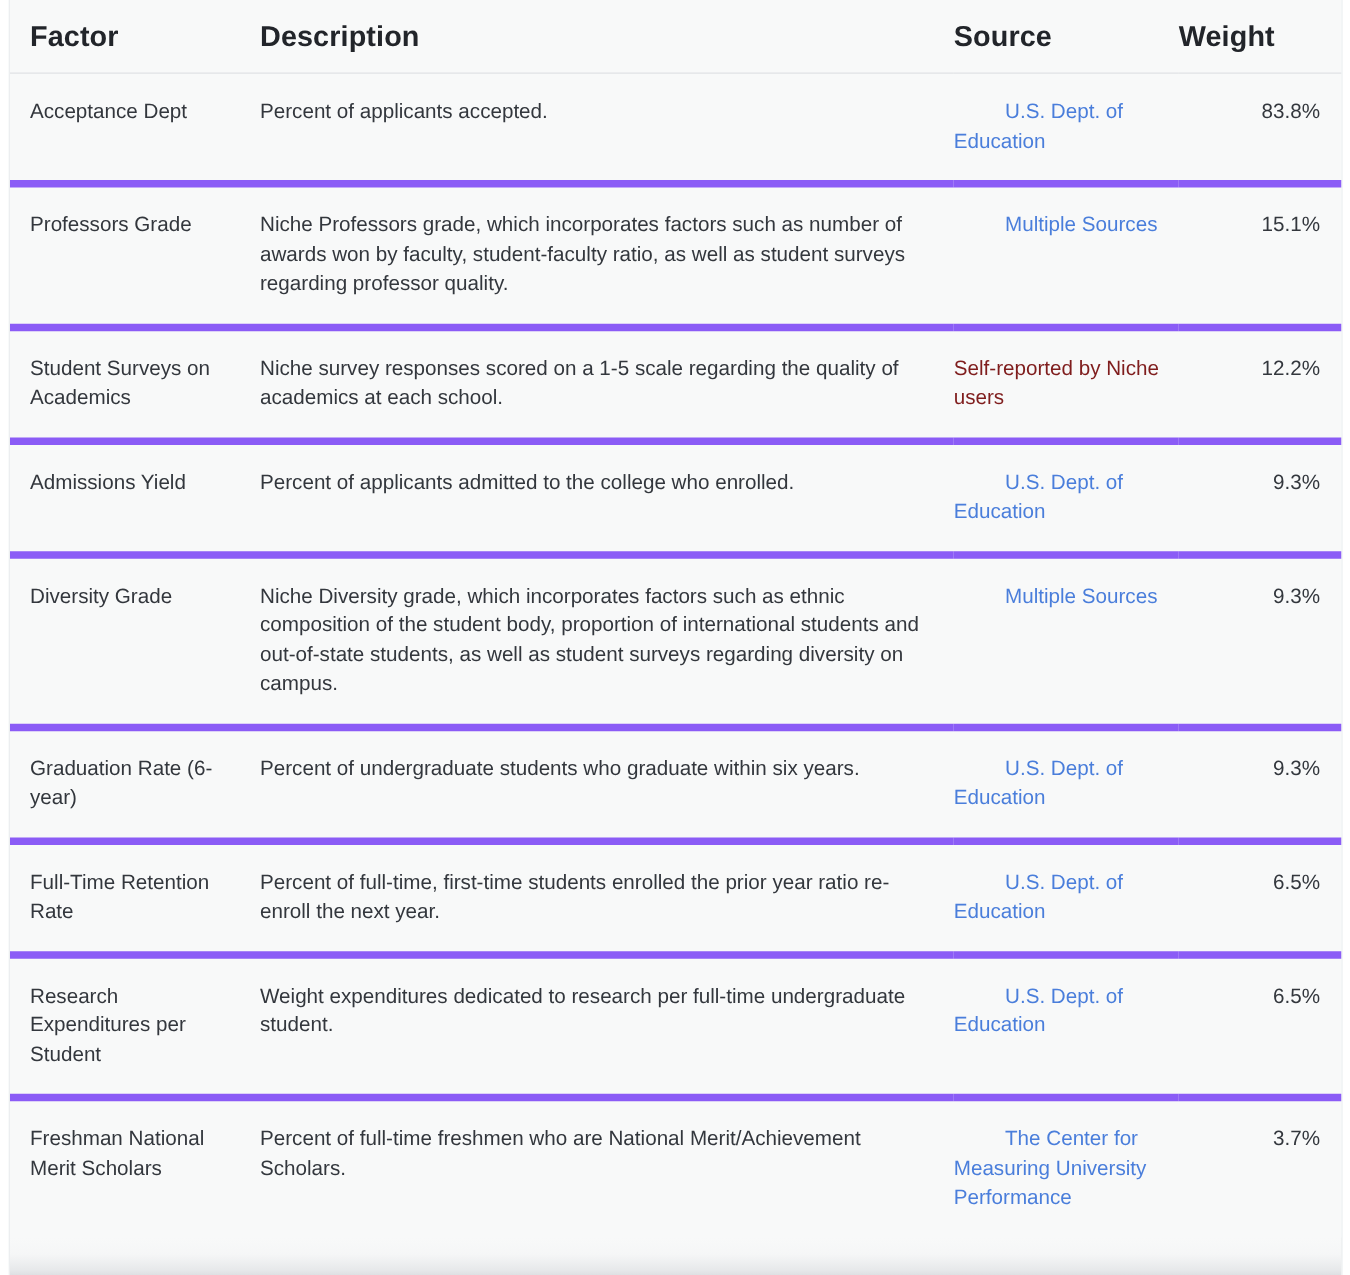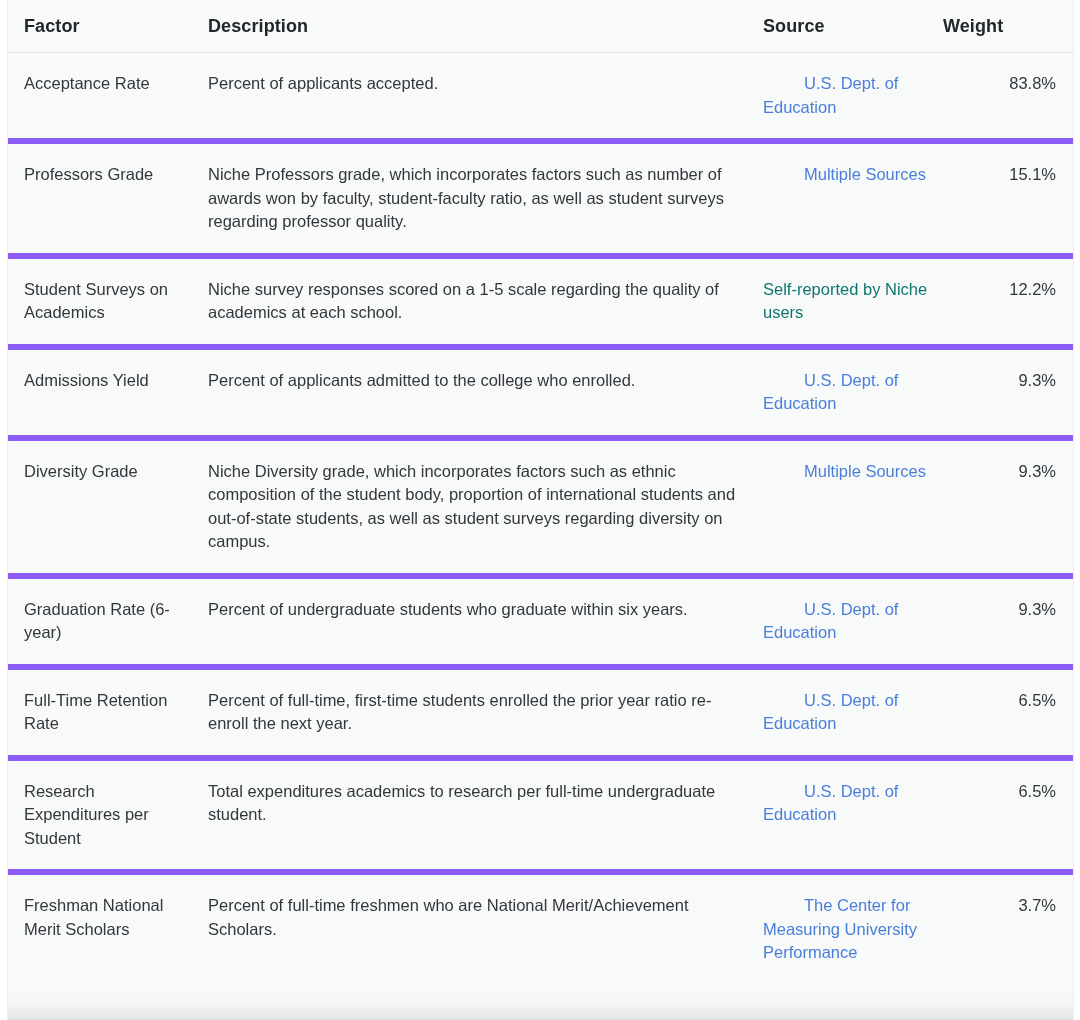--- a/index.html
+++ b/index.html
@@ -42,21 +42,21 @@
     background: #f8f9f9;
   }
 
   table.factors col.c-factor      { width: 200px; }
   table.factors col.c-description { width: 555px; }
   table.factors col.c-source      { width: 180px; }
   table.factors col.c-weight      { width: 131px; }
 
   thead th {
     text-align: left;
-    font-size: 18px;
+    font-size: 23px;
     font-weight: bold;
     color: #22252a;
     padding: 16px 0 15px 0;
     background: #f8f9f9;
     border-bottom: 1px solid #dfe2e5;
     vertical-align: middle;
     letter-spacing: 0.1px;
   }
   thead th.th-factor      { padding-left: 16px; }
   thead th.th-description { padding-left: 0; }
@@ -90,21 +90,21 @@
     white-space: nowrap;
   }
 
   .src-link {
     color: #4a7edb;
     text-decoration: none;
     cursor: pointer;
     margin-left: 41px;
   }
   .src-plain {
-    color: #0f766e;
+    color: #7f1d1d;
   }
 
   
   .bottom-fade {
     position: absolute;
     left: 0;
     right: 0;
     bottom: 0;
     height: 30px;
     pointer-events: none;
@@ -131,21 +131,21 @@
       <thead>
         <tr>
           <th class="th-factor">Factor</th>
           <th class="th-description">Description</th>
           <th class="th-source">Source</th>
           <th class="th-weight">Weight</th>
         </tr>
       </thead>
       <tbody id="rows-body">
           <tr>
-            <td class="cell-factor">Acceptance Rate</td>
+            <td class="cell-factor">Acceptance Dept</td>
             <td class="cell-description">Percent of applicants accepted.</td>
             <td class="cell-source"><a class="src-link" href="#">U.S. Dept. of Education</a></td>
             <td class="cell-weight">83.8%</td>
           </tr>
           <tr>
             <td class="cell-factor">Professors Grade</td>
             <td class="cell-description">Niche Professors grade, which incorporates factors such as number of awards won by faculty, student-faculty ratio, as well as student surveys regarding professor quality.</td>
             <td class="cell-source"><a class="src-link" href="#">Multiple Sources</a></td>
             <td class="cell-weight">15.1%</td>
           </tr>
@@ -174,21 +174,21 @@
             <td class="cell-weight">9.3%</td>
           </tr>
           <tr>
             <td class="cell-factor">Full-Time Retention Rate</td>
             <td class="cell-description">Percent of full-time, first-time students enrolled the prior year ratio re-enroll the next year.</td>
             <td class="cell-source"><a class="src-link" href="#">U.S. Dept. of Education</a></td>
             <td class="cell-weight">6.5%</td>
           </tr>
           <tr>
             <td class="cell-factor">Research Expenditures per Student</td>
-            <td class="cell-description">Total expenditures academics to research per full-time undergraduate student.</td>
+            <td class="cell-description">Weight expenditures dedicated to research per full-time undergraduate student.</td>
             <td class="cell-source"><a class="src-link" href="#">U.S. Dept. of Education</a></td>
             <td class="cell-weight">6.5%</td>
           </tr>
           <tr>
             <td class="cell-factor">Freshman National Merit Scholars</td>
             <td class="cell-description">Percent of full-time freshmen who are National Merit/Achievement Scholars.</td>
             <td class="cell-source"><a class="src-link" href="#">The Center for Measuring University Performance</a></td>
             <td class="cell-weight">3.7%</td>
           </tr>
         </tbody>

